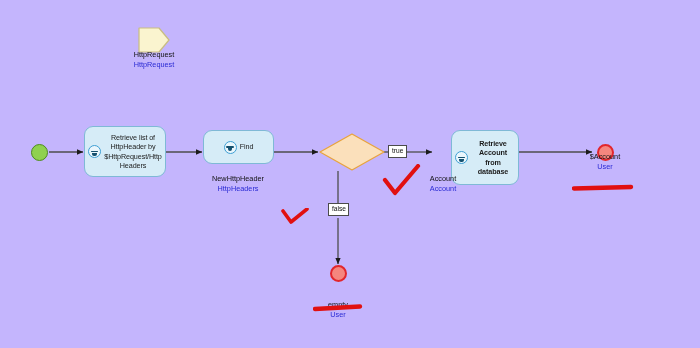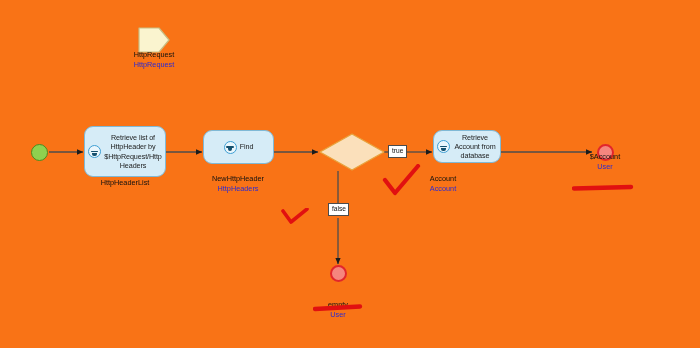--- a/index.html
+++ b/index.html
@@ -7,21 +7,21 @@
     padding: 0;
     background: #ffffff;
   }
   body {
     font-family: "Liberation Sans", sans-serif;
   }
   #canvas {
     position: relative;
     width: 700px;
     height: 348px;
-    background: #f97316;
+    background: #c4b5fd;
     overflow: hidden;
   }
   #edges {
     position: absolute;
     left: 0;
     top: 0;
     width: 700px;
     height: 348px;
     pointer-events: none;
   }
@@ -197,21 +197,20 @@
     <div class="act-inner">
       <span class="gear-icon">
         <span class="ring"></span>
           <span class="bar"></span>
           <span class="dot"></span>
       </span>
       <span class="act-text">Retrieve list of HttpHeader by $HttpRequest/HttpHeaders</span>
     </div>
   </div>
   <div class="under-label" style="left:65px; top:178px; width:120px;">
-    <span class="l-name">HttpHeaderList</span>
   </div>
 
   <div class="node activity" style="left:203px; top:130px; width:71px; height:34px;">
     <div class="act-inner">
       <span class="gear-icon">
         <span class="ring"></span>
           <span class="bar"></span>
           <span class="dot"></span>
       </span>
       <span class="act-text">Find</span>
@@ -224,21 +223,21 @@
 
   <div class="node decision" style="left:319px; top:133px;">
     <svg width="66" height="38" viewBox="0 0 66 38">
       <path d="M33,1 L65,19 L33,37 L1,19 z" fill="#fbe0bb" stroke="#e8a33d" stroke-width="1.2" stroke-linejoin="round"></path>
     </svg>
   </div>
 
   <div class="edge-chip" style="left:388px; top:145px; width:19px;">true</div>
   <div class="edge-chip" style="left:328px; top:203px; width:21px;">false</div>
 
-  <div class="node activity" style="left:433px; top:130px; width:68px; height:33px;">
+  <div class="node activity" style="left:451px; top:130px; width:68px; height:55px;font-weight:bold;">
     <div class="act-inner">
       <span class="gear-icon">
         <span class="ring"></span>
           <span class="bar"></span>
           <span class="dot"></span>
       </span>
       <span class="act-text">Retrieve Account from database</span>
     </div>
   </div>
   <div class="under-label" style="left:383px; top:174px; width:120px;">

